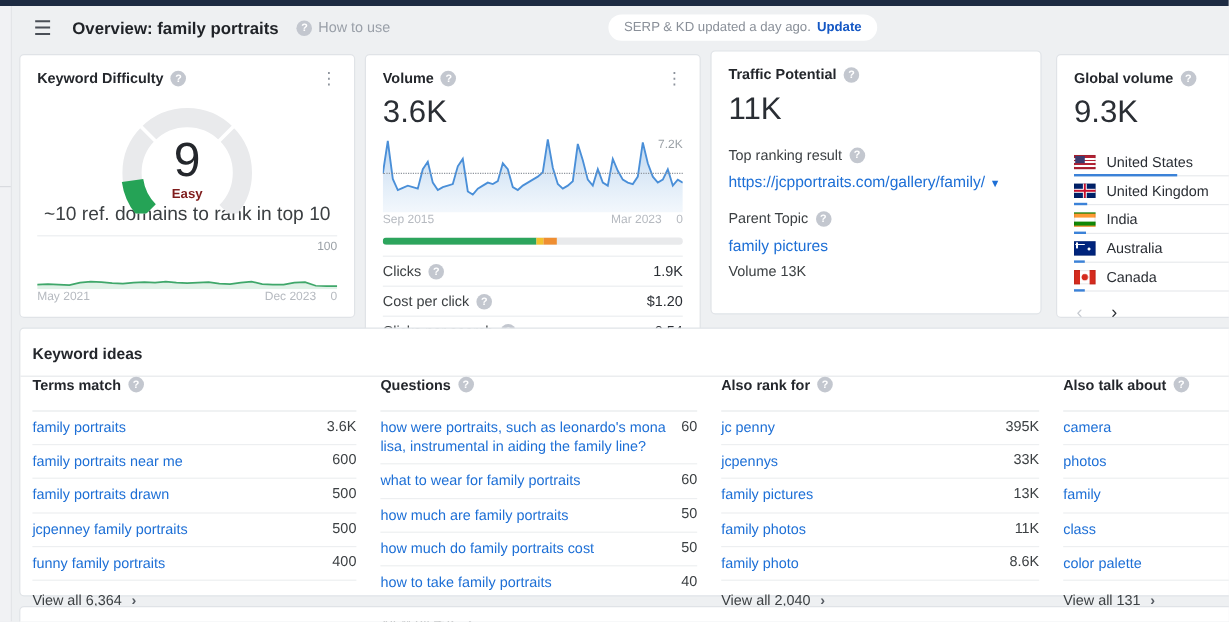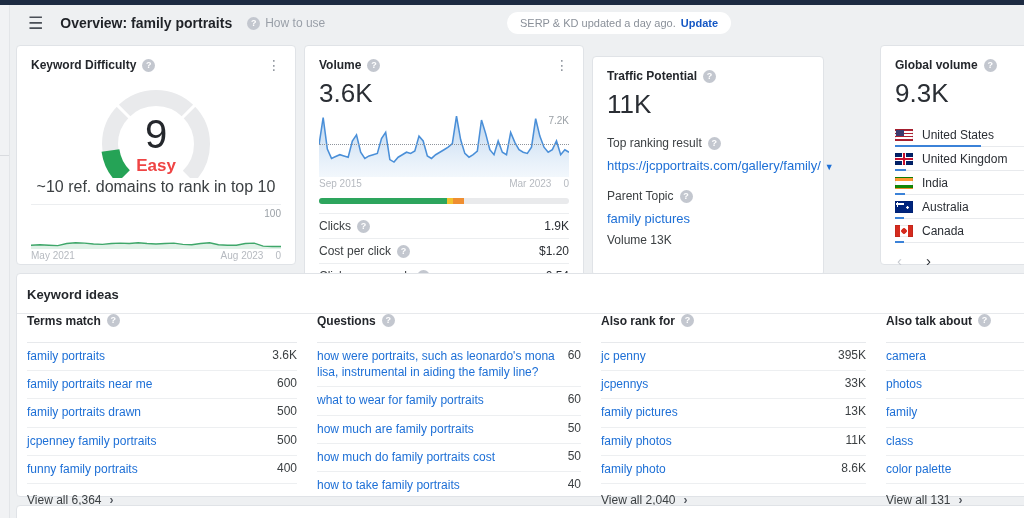--- a/index.html
+++ b/index.html
@@ -30,41 +30,41 @@
   .card-title { font-size:12px; font-weight:bold; color:#24272c; }
   .card-title-row .help-ic { margin-left:6px; }
   .kebab { margin-left:auto; color:#8d939c; font-size:14px; cursor:pointer; line-height:1; letter-spacing:0; }
   .big-num { font-size:26px; color:#2a2e34; margin-top:6px; font-weight:normal; }
   .muted { color:#9aa0a6; font-size:10px; }
   a.lnk { color:#1d6fd6; text-decoration:none; cursor:pointer; }
   
   #card-kd { top:45px; left:16px; width:280px; height:220px; }
   .gauge-wrap { position:relative; width:170px; height:96px; margin:10px auto 0; }
   .gauge-num { position:absolute; left:0; top:30px; width:100%; text-align:center; font-size:40px; color:#24272c; }
-  .kd-rating { text-align:center; font-size:17px; font-weight:bold; color:#ef4444; margin-top:-22px; }
+  .kd-rating { text-align:center; font-size:11px; font-weight:bold; color:#7f1d1d; margin-top:-22px; }
   .kd-sub { text-align:center; font-size:16px; color:#3c4043; margin-top:2px; }
   .kd-spark { position:relative; margin-top:8px; border-top:1px solid #eceef0; padding-top:2px; }
   .kd-spark .max-lbl { position:absolute; right:0; top:3px; }
   .spark-dates { display:flex; font-size:10px; color:#b6bac0; margin-top:1px; }
   .spark-dates .d-end { margin-left:auto; }
   .spark-dates .d-zero { margin-left:12px; }
   
   #card-volume { top:45px; left:304px; width:280px; height:284px; }
   .vol-chart { position:relative; margin-top:6px; height:62px; }
   .vol-chart .avg-line { position:absolute; left:0; right:0; top:46%; border-top:1px dotted #8f959d; }
   .vol-chart .max-lbl { position:absolute; right:0; top:0; background:transparent; }
   .clicks-bar { margin-top:9px; height:6px; border-radius:3px; background:#e9eaec; overflow:hidden; display:flex; }
   .clicks-bar span { display:block; height:100%; }
   .metric-row { display:flex; align-items:center; height:25px; border-top:1px solid #eceef0; margin-top:0; }
   .metric-rows { margin-top:9px; }
   .metric-label { color:#3c4043; display:flex; align-items:center; }
   .metric-label .help-ic { margin-left:6px; }
   .metric-val { margin-left:auto; color:#2a2e34; }
   
-  #card-tp { top:56px; left:592px; width:232px; height:220px; }
+  #card-tp { top:42px; left:592px; width:276px; height:220px; }
   .tp-label { display:flex; align-items:center; color:#3c4043; margin-top:16px; }
   .tp-label .help-ic { margin-left:6px; }
   .tp-url { margin-top:8px; font-size:13px; white-space:nowrap; }
   .caret-down { font-size:9px; color:#1d6fd6; margin-left:4px; }
   .tp-topic { margin-top:8px; font-size:13px; }
   .tp-vol { margin-top:7px; color:#3c4043; }
   
   #card-global { top:45px; left:880px; width:280px; height:220px; }
   .country-list { margin-top:14px; }
   .country-row { position:relative; height:24px; display:flex; align-items:center; border-bottom:1px solid #e8eaed; }
@@ -146,21 +146,21 @@
   <div class="kd-rating">Easy</div>
   <div class="kd-sub">~10 ref. domains to rank in top 10</div>
   <div class="kd-spark">
     <span class="muted max-lbl">100</span>
     <svg id="kd-spark-svg" width="100%" height="42" viewBox="0 0 252 42" preserveAspectRatio="none">
       <path id="kd-area" fill="rgba(63,167,106,0.16)" stroke="none" d="M0.0,38.2 L9.0,37.8 L18.0,38.2 L27.0,38.6 L36.0,36.5 L45.0,35.7 L54.0,36.1 L63.0,37.0 L72.0,37.4 L81.0,36.5 L90.0,36.1 L99.0,36.5 L108.0,35.7 L117.0,36.5 L126.0,37.0 L135.0,36.5 L144.0,36.1 L153.0,37.4 L162.0,37.8 L171.0,36.5 L180.0,35.7 L189.0,37.8 L198.0,38.2 L207.0,38.2 L216.0,36.5 L225.0,36.1 L234.0,39.1 L243.0,39.5 L252.0,39.5 L252,42 L0,42 Z"></path>
       <path id="kd-line" fill="none" stroke="#3fa76a" stroke-width="1.4" d="M0.0,38.2 L9.0,37.8 L18.0,38.2 L27.0,38.6 L36.0,36.5 L45.0,35.7 L54.0,36.1 L63.0,37.0 L72.0,37.4 L81.0,36.5 L90.0,36.1 L99.0,36.5 L108.0,35.7 L117.0,36.5 L126.0,37.0 L135.0,36.5 L144.0,36.1 L153.0,37.4 L162.0,37.8 L171.0,36.5 L180.0,35.7 L189.0,37.8 L198.0,38.2 L207.0,38.2 L216.0,36.5 L225.0,36.1 L234.0,39.1 L243.0,39.5 L252.0,39.5"></path>
     </svg>
     <div class="spark-dates">
       <span>May 2021</span>
-      <span class="d-end">Aug 2023</span>
+      <span class="d-end">Dec 2023</span>
       <span class="d-zero">0</span>
     </div>
   </div>
 </div>
 
 <div class="card card-pad" id="card-volume">
   <div class="card-title-row">
     <span class="card-title">Volume</span>
     <span class="help-ic">?</span>
     <span class="kebab">⋮</span>

